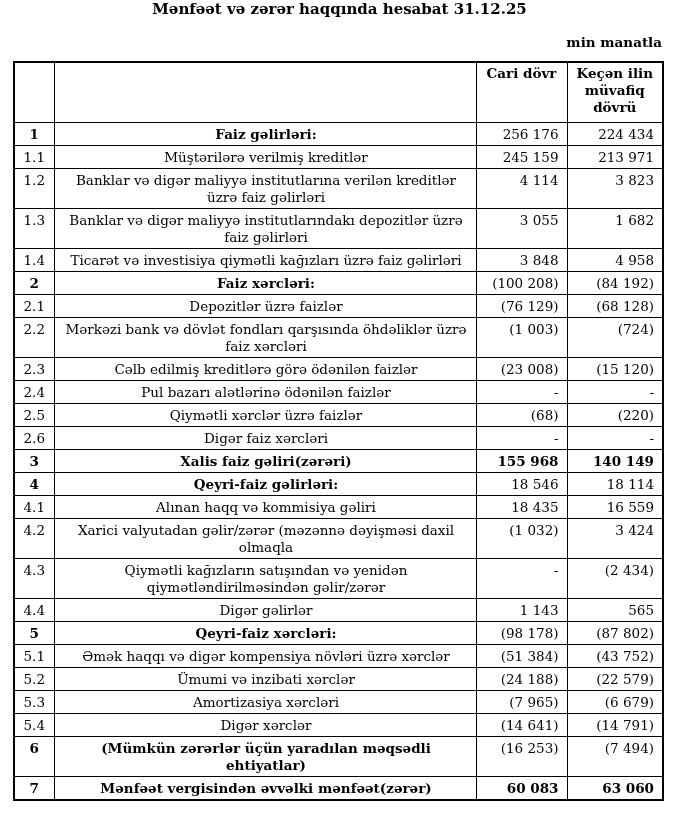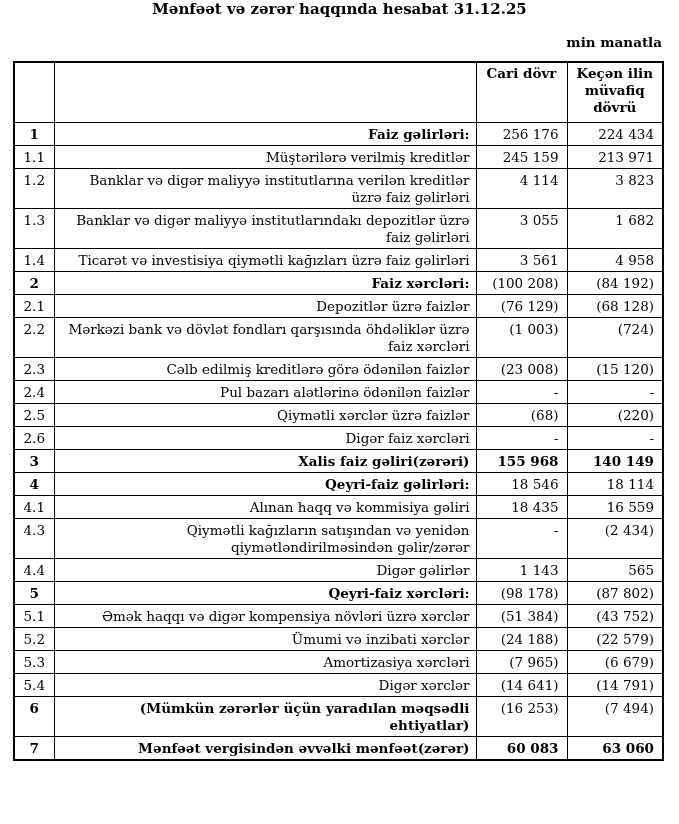--- a/index.html
+++ b/index.html
@@ -41,21 +41,21 @@
     line-height: 17px;
   }
   thead th {
     font-weight: bold;
     text-align: center;
     font-size: 14px;
     height: 60px;
     padding: 2px 3px;
   }
   td.c-no  { text-align: center; padding: 3px 2px 2px; }
-  td.c-label { text-align: right; padding: 3px 6px 2px 8px; }
+  td.c-label { text-align: center; padding: 3px 6px 2px 8px; }
   td.c-num { text-align: right; padding: 3px 8px 2px 3px; }
   tr.section td.c-no, tr.section td.c-label { font-weight: bold; }
   tr.bold-values td.c-num { font-weight: bold; }
 </style>
 </head>
 <body>
 
 <div class="page">
   <div class="title">Mənfəət və zərər haqqında hesabat 31.12.25</div>
   <div class="unit">min manatla</div>
@@ -96,21 +96,21 @@
   </tr>
         <tr>
     <td class="c-no">1.3</td>
     <td class="c-label">Banklar və digər maliyyə institutlarındakı depozitlər üzrə faiz gəlirləri</td>
     <td class="c-num">3 055</td>
     <td class="c-num">1 682</td>
   </tr>
         <tr>
     <td class="c-no">1.4</td>
     <td class="c-label">Ticarət və investisiya qiymətli kağızları üzrə faiz gəlirləri</td>
-    <td class="c-num">3 561</td>
+    <td class="c-num">3 848</td>
     <td class="c-num">4 958</td>
   </tr>
         <tr class="section">
     <td class="c-no">2</td>
     <td class="c-label">Faiz xərcləri:</td>
     <td class="c-num">(100 208)</td>
     <td class="c-num">(84 192)</td>
   </tr>
         <tr>
     <td class="c-no">2.1</td>
@@ -160,20 +160,26 @@
     <td class="c-num">18 546</td>
     <td class="c-num">18 114</td>
   </tr>
         <tr>
     <td class="c-no">4.1</td>
     <td class="c-label">Alınan haqq və kommisiya gəliri</td>
     <td class="c-num">18 435</td>
     <td class="c-num">16 559</td>
   </tr>
         <tr>
+    <td class="c-no">4.2</td>
+    <td class="c-label">Xarici valyutadan gəlir/zərər (məzənnə dəyişməsi daxil olmaqla</td>
+    <td class="c-num">(1 032)</td>
+    <td class="c-num">3 424</td>
+  </tr>
+        <tr>
     <td class="c-no">4.3</td>
     <td class="c-label">Qiymətli kağızların satışından və yenidən qiymətləndirilməsindən gəlir/zərər</td>
     <td class="c-num">-</td>
     <td class="c-num">(2 434)</td>
   </tr>
         <tr>
     <td class="c-no">4.4</td>
     <td class="c-label">Digər gəlirlər</td>
     <td class="c-num">1 143</td>
     <td class="c-num">565</td>

